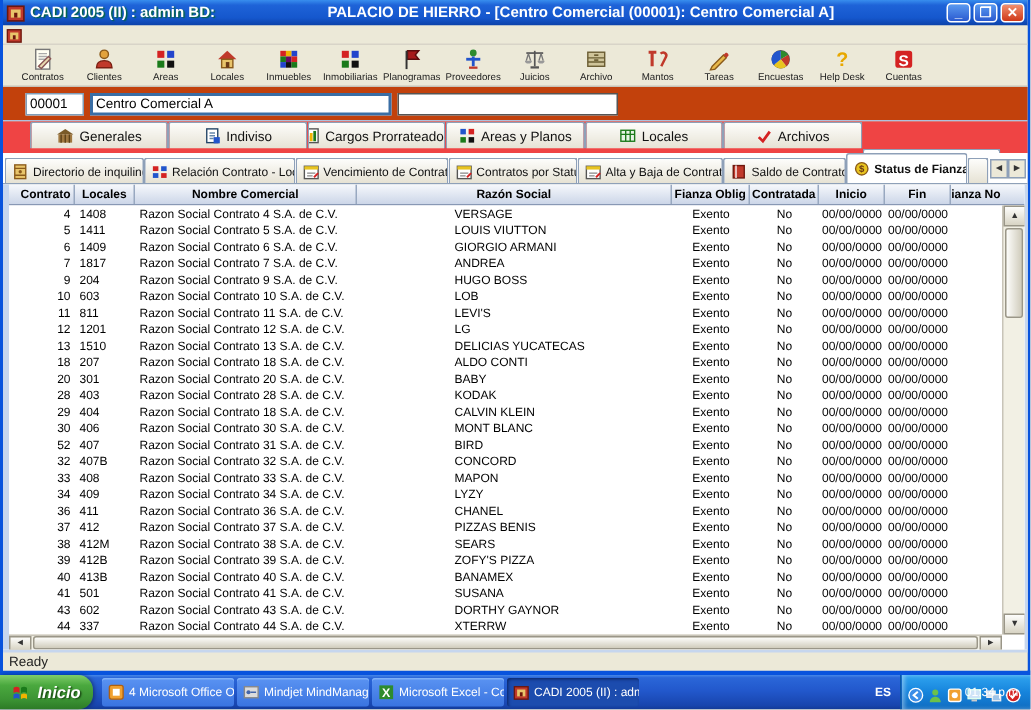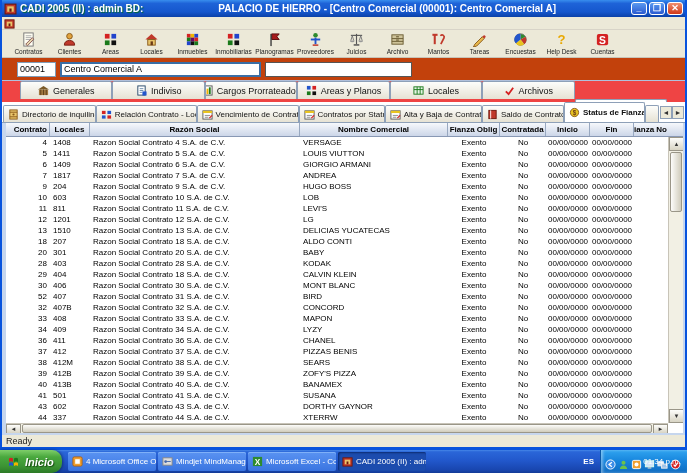--- a/index.html
+++ b/index.html
@@ -418,22 +418,22 @@
         <span class="tabscroll">
           <span class="sbtn">◄</span>
           <span class="sbtn">►</span>
         </span>
       </div>
 
     <div class="gridwrap">
       <div class="ghead">
         <span class="gh c0">Contrato</span>
         <span class="gh c1">Locales</span>
+        <span class="gh c3">Nombre Comercial</span>
         <span class="gh c2">Razón Social</span>
-        <span class="gh c3">Nombre Comercial</span>
         <span class="gh c4">Fianza Oblig</span>
         <span class="gh c5">Contratada</span>
         <span class="gh c6">Inicio</span>
         <span class="gh c7">Fin</span>
         <span class="gh c8" style="border-right:none; justify-content:flex-end; padding-right:16px;">Fianza No</span>
       </div>
 
       <div class="gbody">
 
       <div class="grow">

